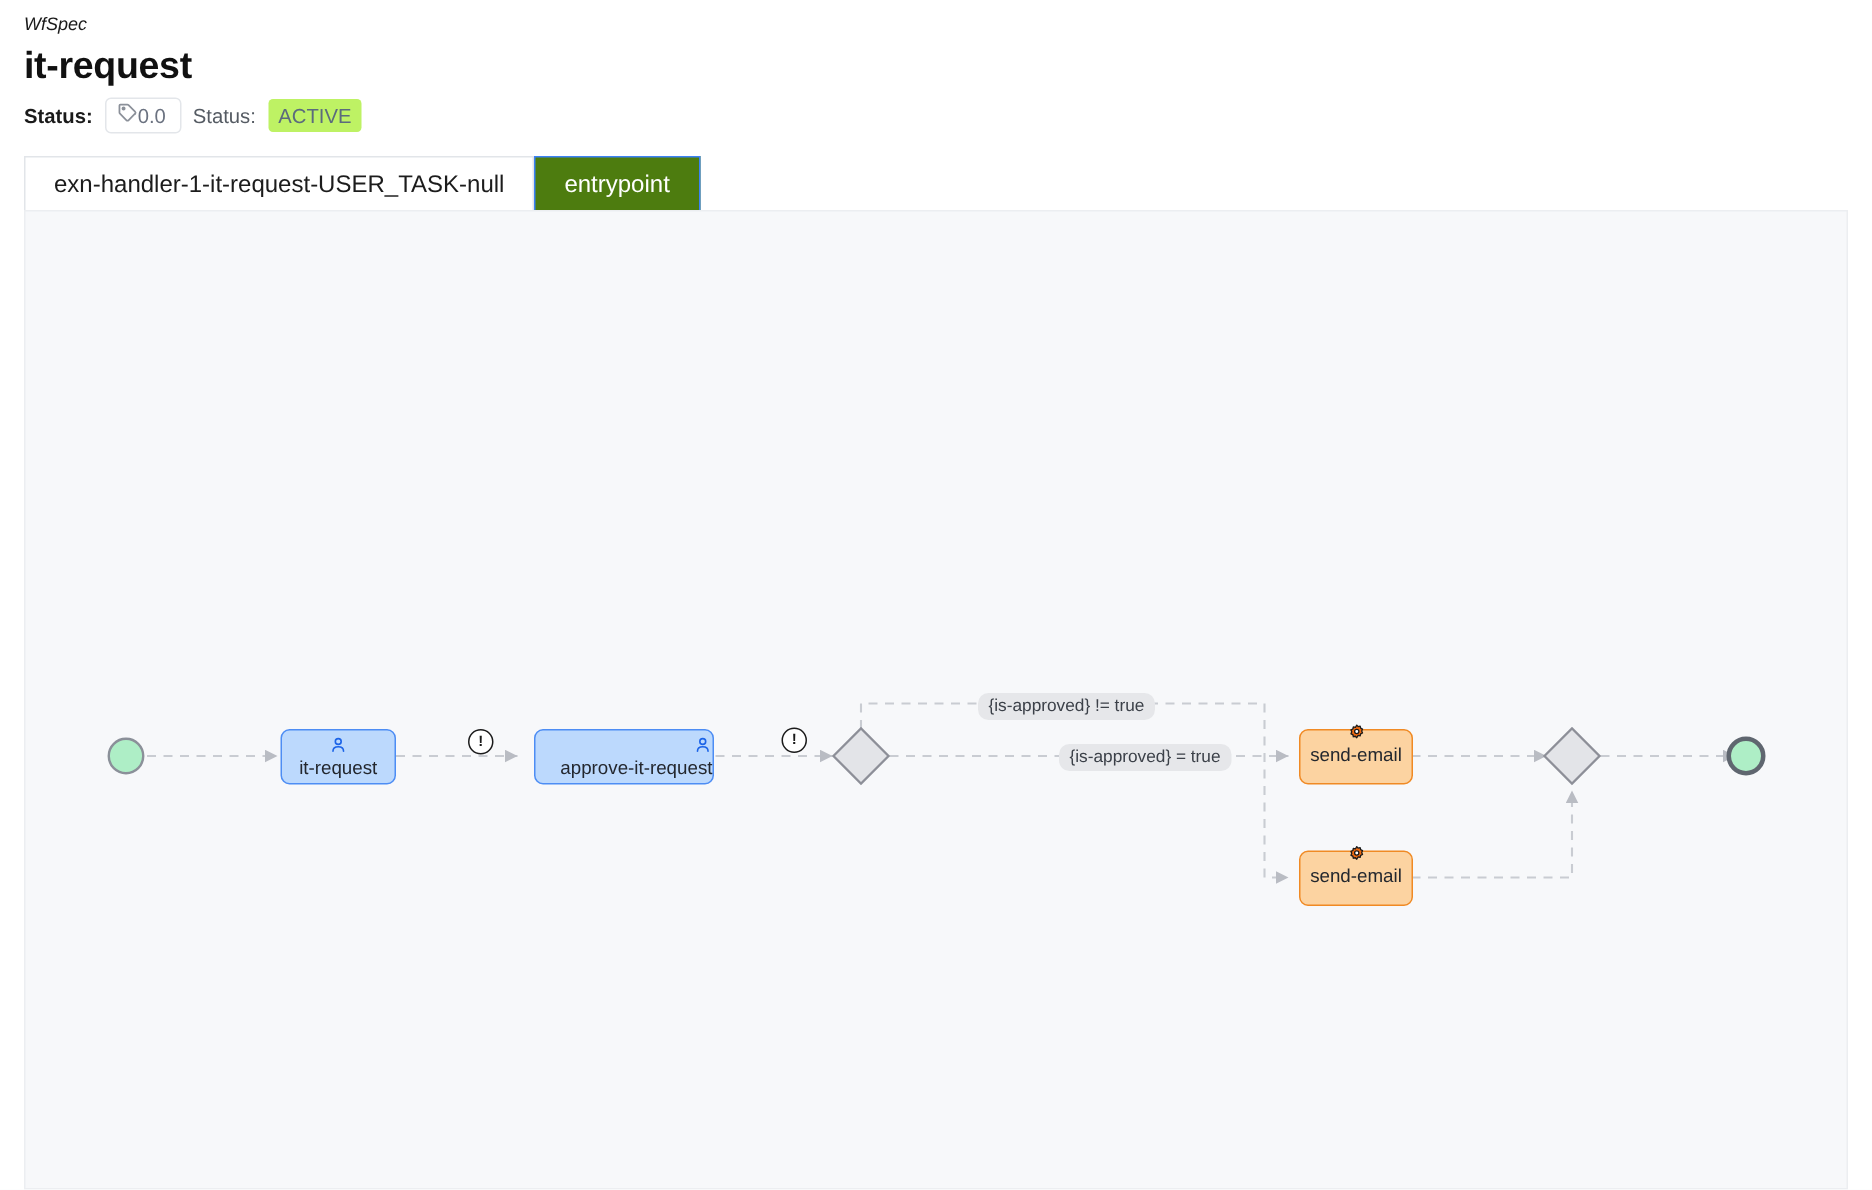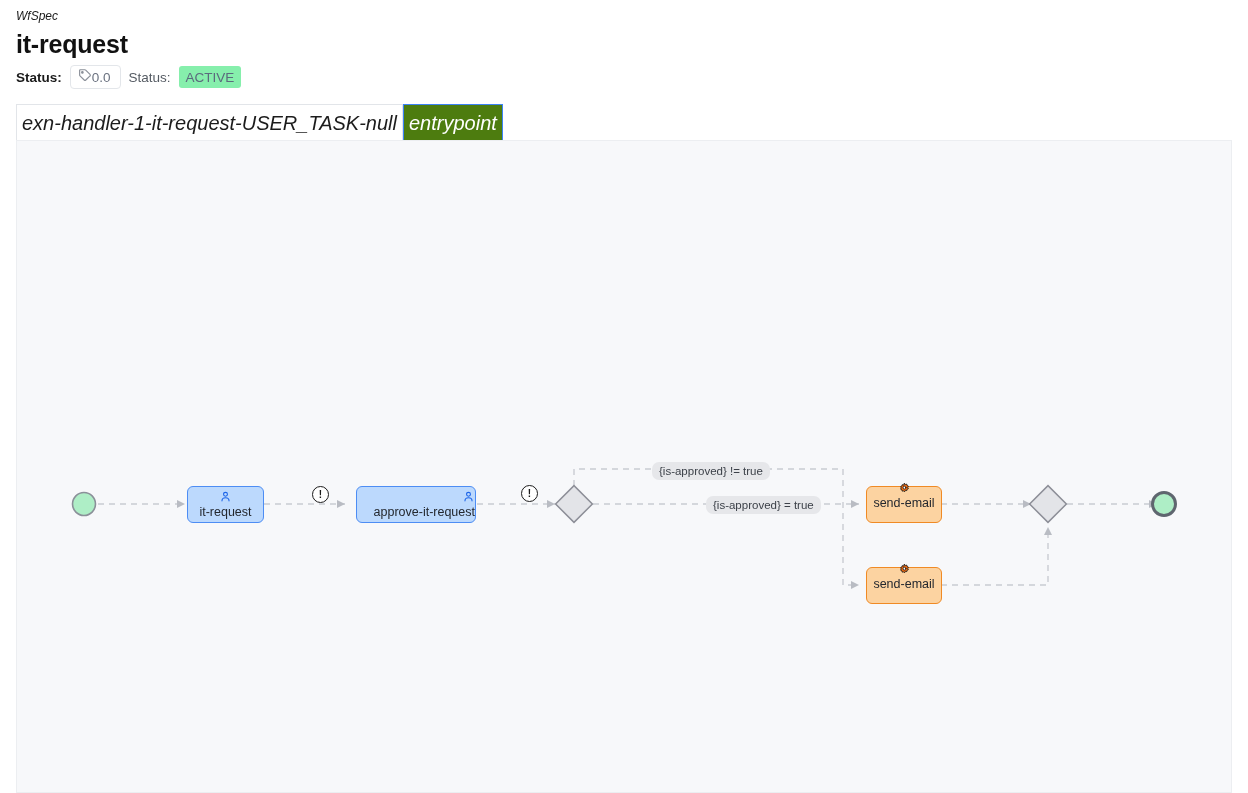--- a/index.html
+++ b/index.html
@@ -57,44 +57,43 @@
     border-radius: 4px;
     padding: 2px 9px 2px 7px;
     height: 18px;
     background: #fff;
   }
   .version-badge .num {
     font-size: 13.5px;
     color: #6b7280;
   }
   .status-badge {
-    background: #86efac;
+    background: #bef264;
     color: #5b6b7d;
     font-size: 13.5px;
     border-radius: 3px;
     padding: 2px 7px;
     display: inline-flex;
     align-items: center;
     height: 18px;
   }
 
   
   .tabs {
     display: flex;
     margin: 16px 0 0 16px;
   }
   .tab {
-    font-size: 20px;
-    padding: 9px 5px;
+    font-size: 16px;
+    padding: 9px 19px;
     line-height: 19px;
     cursor: pointer;
     white-space: nowrap;
     box-sizing: border-box;
     height: 37px;
-    font-style: italic;
   }
   .tab.inactive {
     background: #ffffff;
     border: 1px solid #e2e5e9;
     color: #1c1c1c;
   }
   .tab.active {
     background: #4d7c0f;
     color: #ffffff;
     border: 1px solid #3b82f6;

